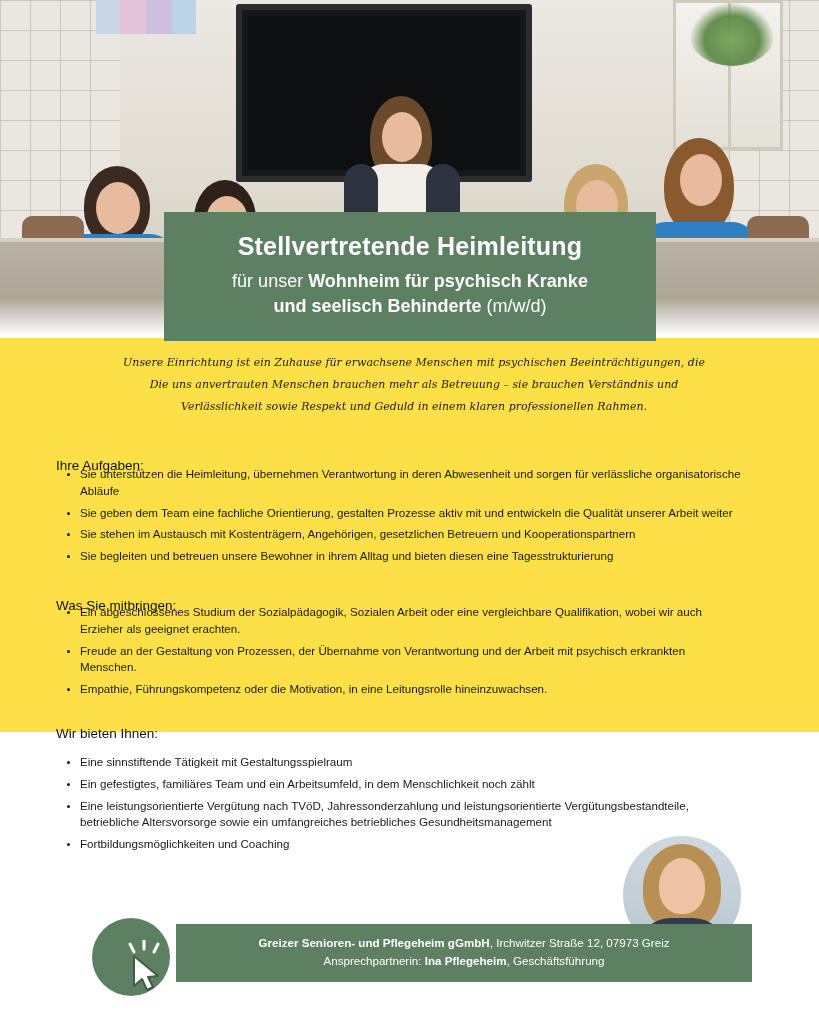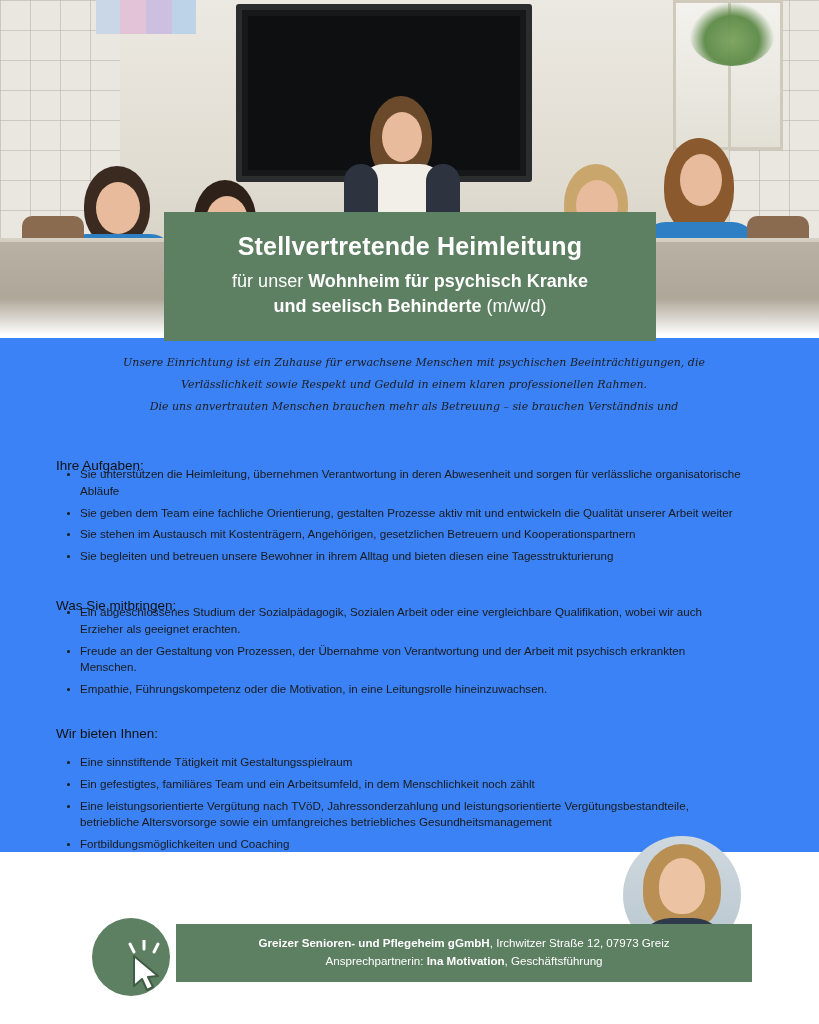--- a/index.html
+++ b/index.html
@@ -6,22 +6,22 @@
   html, body {
     margin: 0; padding: 0;
     width: 819px; height: 1024px;
     background: #ffffff;
     font-family: "Liberation Sans", sans-serif;
     overflow: hidden;
   }
   .page {
     position: relative;
     width: 819px;
-    height: 852px;
-    background: #3b82f6;
+    height: 732px;
+    background: #fde047;
   }
 
   
   .hero {
     position: absolute;
     top: 0; left: 0;
     width: 819px;
     height: 338px;
     overflow: hidden;
     background: linear-gradient(180deg,#e8e4dc 0%, #ded8cd 100%);
@@ -358,22 +358,22 @@
   <div class="title-block">
     <div class="title-main">Stellvertretende Heimleitung</div>
     <div class="title-sub">
       <span>für unser </span><b>Wohnheim für psychisch Kranke</b><br>
       <b>und seelisch Behinderte</b><span> (m/w/d)</span>
     </div>
   </div>
 
   <div class="intro">
     <div>Unsere Einrichtung ist ein Zuhause für erwachsene Menschen mit psychischen Beeinträchtigungen, die</div>
+    <div>Die uns anvertrauten Menschen brauchen mehr als Betreuung – sie brauchen Verständnis und</div>
     <div>Verlässlichkeit sowie Respekt und Geduld in einem klaren professionellen Rahmen.</div>
-    <div>Die uns anvertrauten Menschen brauchen mehr als Betreuung – sie brauchen Verständnis und</div>
   </div>
 
   <div class="section-head h-aufgaben">Ihre Aufgaben:</div>
   <ul class="bullets l-aufgaben">
     <li>Sie unterstützen die Heimleitung, übernehmen Verantwortung in deren Abwesenheit und sorgen für verlässliche organisatorische Abläufe</li>
     <li>Sie geben dem Team eine fachliche Orientierung, gestalten Prozesse aktiv mit und entwickeln die Qualität unserer Arbeit weiter</li>
     <li>Sie stehen im Austausch mit Kostenträgern, Angehörigen, gesetzlichen Betreuern und Kooperationspartnern</li>
     <li>Sie begleiten und betreuen unsere Bewohner in ihrem Alltag und bieten diesen eine Tagesstrukturierung</li>
   </ul>
 
@@ -409,17 +409,17 @@
       </g>
       <path d="M10 16 L10 46 L18 39 L23 50 L29 47 L24 37 L34 36 Z" fill="#ffffff" stroke="#3f5c44" stroke-width="2" stroke-linejoin="round"></path>
     </svg>
   </div>
 
   <div class="footer">
     <div>
       <b>Greizer Senioren- und Pflegeheim gGmbH</b><span>, Irchwitzer Straße 12, 07973 Greiz</span>
     </div>
     <div>
-      <span>Ansprechpartnerin: </span><b>Ina Motivation</b><span>, Geschäftsführung</span>
+      <span>Ansprechpartnerin: </span><b>Ina Pflegeheim</b><span>, Geschäftsführung</span>
     </div>
   </div>
 
 </div>
 
 </body></html>

